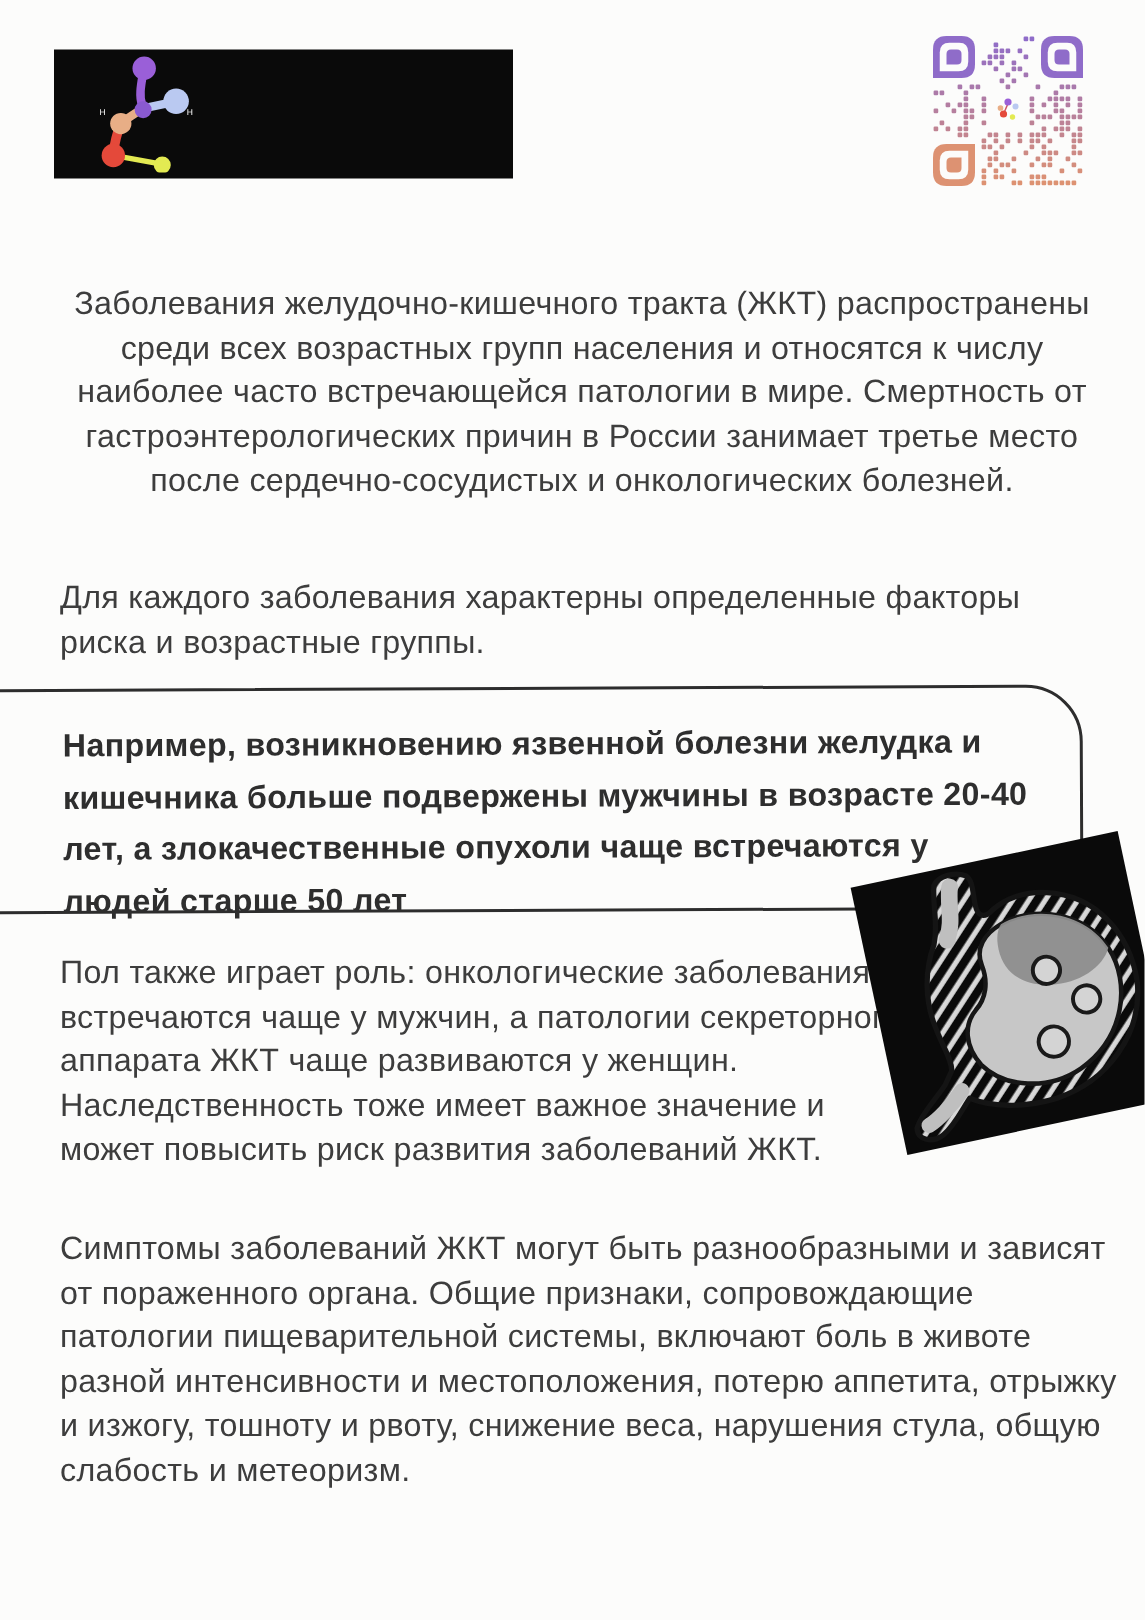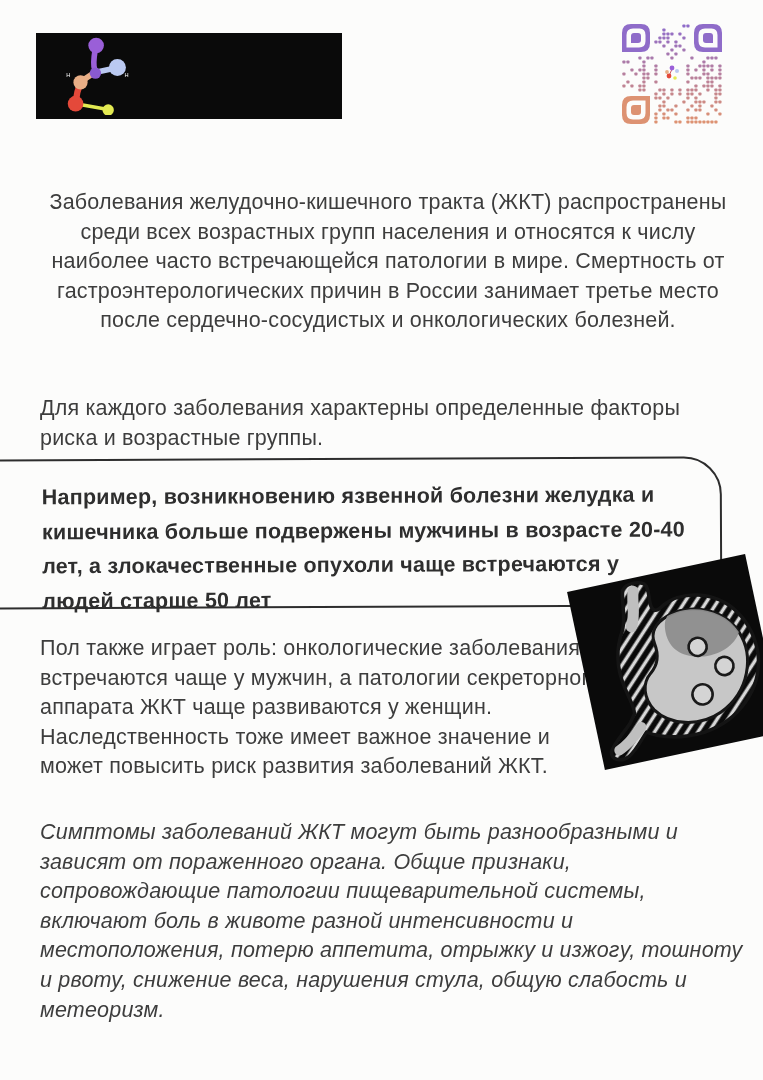--- a/index.html
+++ b/index.html
@@ -14,23 +14,23 @@
     background:var(--logo-bar-bg,#0a0a0a);display:flex;align-items:center;
   }
   .logo-bar svg{margin-left:12px;}
   .qr{position:absolute;left:622px;top:24px;width:100px;height:100px;}
   .body-text{
     position:absolute;left:40px;margin:0;
     font-size:21.5px;line-height:29.6px;letter-spacing:0.2px;
     color:var(--text,#3d3d3d);
   }
   .p1{top:188px;width:696px;text-align:center;}
-  .p2{top:394px;width:696px;}
+  .p2{top:384px;width:696px;}
   .p3{top:634px;width:566px;}
-  .p4{top:818px;width:706px;font-style:italic;}
+  .p4{top:818px;width:706px;}
   .callout{
     position:absolute;left:-48px;top:458px;width:770px;height:150px;
     border:2.5px solid var(--callout-border,#2d2d2d);
     border-radius:38px;background:var(--page-bg,#fcfcfb);
     box-sizing:border-box;transform:rotate(-0.25deg);
   }
   .callout-text{
     margin:0;padding:19px 30px 0 88px;
     font-size:21.5px;line-height:34.5px;font-weight:700;
     letter-spacing:0.2px;color:#2e2e2e;

